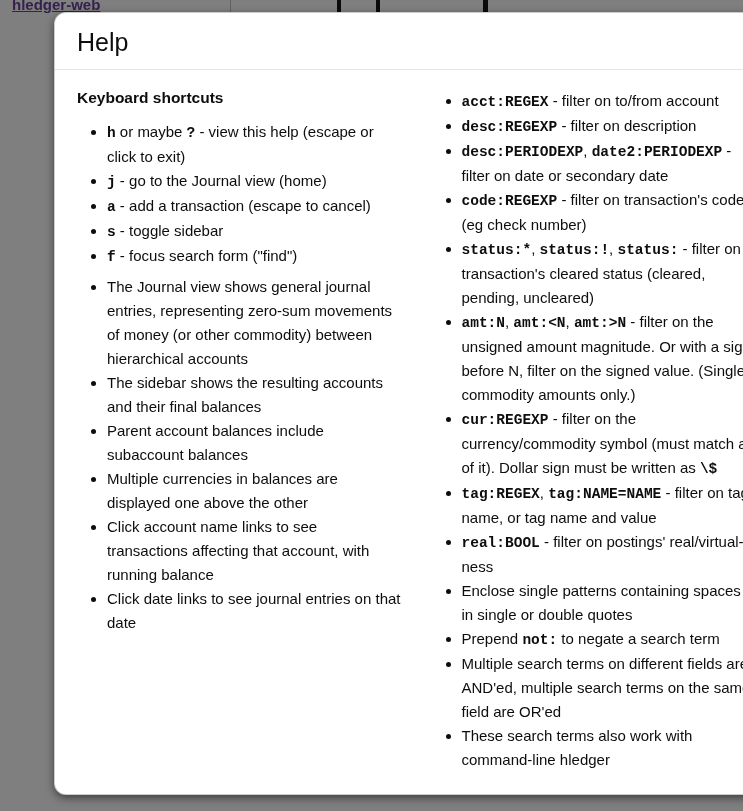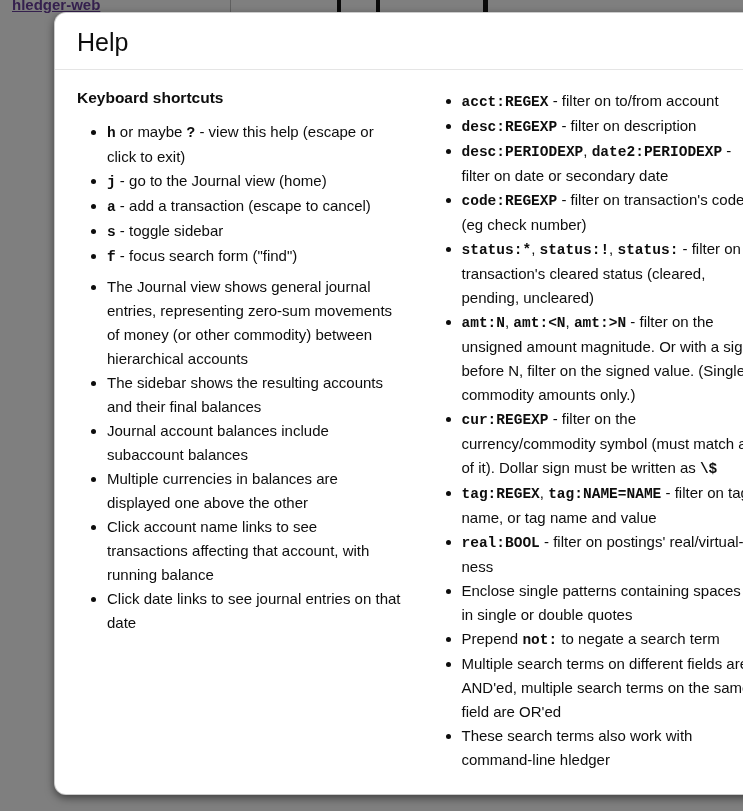--- a/index.html
+++ b/index.html
@@ -117,21 +117,21 @@
         <ul class="help-list">
           <li><code>h</code> or maybe <code>?</code> - view this help (escape or click to exit)</li>
           <li><code>j</code> - go to the Journal view (home)</li>
           <li><code>a</code> - add a transaction (escape to cancel)</li>
           <li><code>s</code> - toggle sidebar</li>
           <li><code>f</code> - focus search form ("find")</li>
         </ul>
         <ul class="help-list">
           <li>The Journal view shows general journal entries, representing zero-sum movements of money (or other commodity) between hierarchical accounts</li>
           <li>The sidebar shows the resulting accounts and their final balances</li>
-          <li>Journal account balances include subaccount balances</li>
+          <li>Parent account balances include subaccount balances</li>
           <li>Multiple currencies in balances are displayed one above the other</li>
           <li>Click account name links to see transactions affecting that account, with running balance</li>
           <li>Click date links to see journal entries on that date</li>
         </ul>
       </div>
     <div class="col" id="col-right">
         <ul class="help-list">
           <li><code>acct:REGEX</code> - filter on to/from account</li>
           <li><code>desc:REGEXP</code> - filter on description</li>
           <li><code>desc:PERIODEXP</code>, <code>date2:PERIODEXP</code> - filter on date or secondary date</li>

